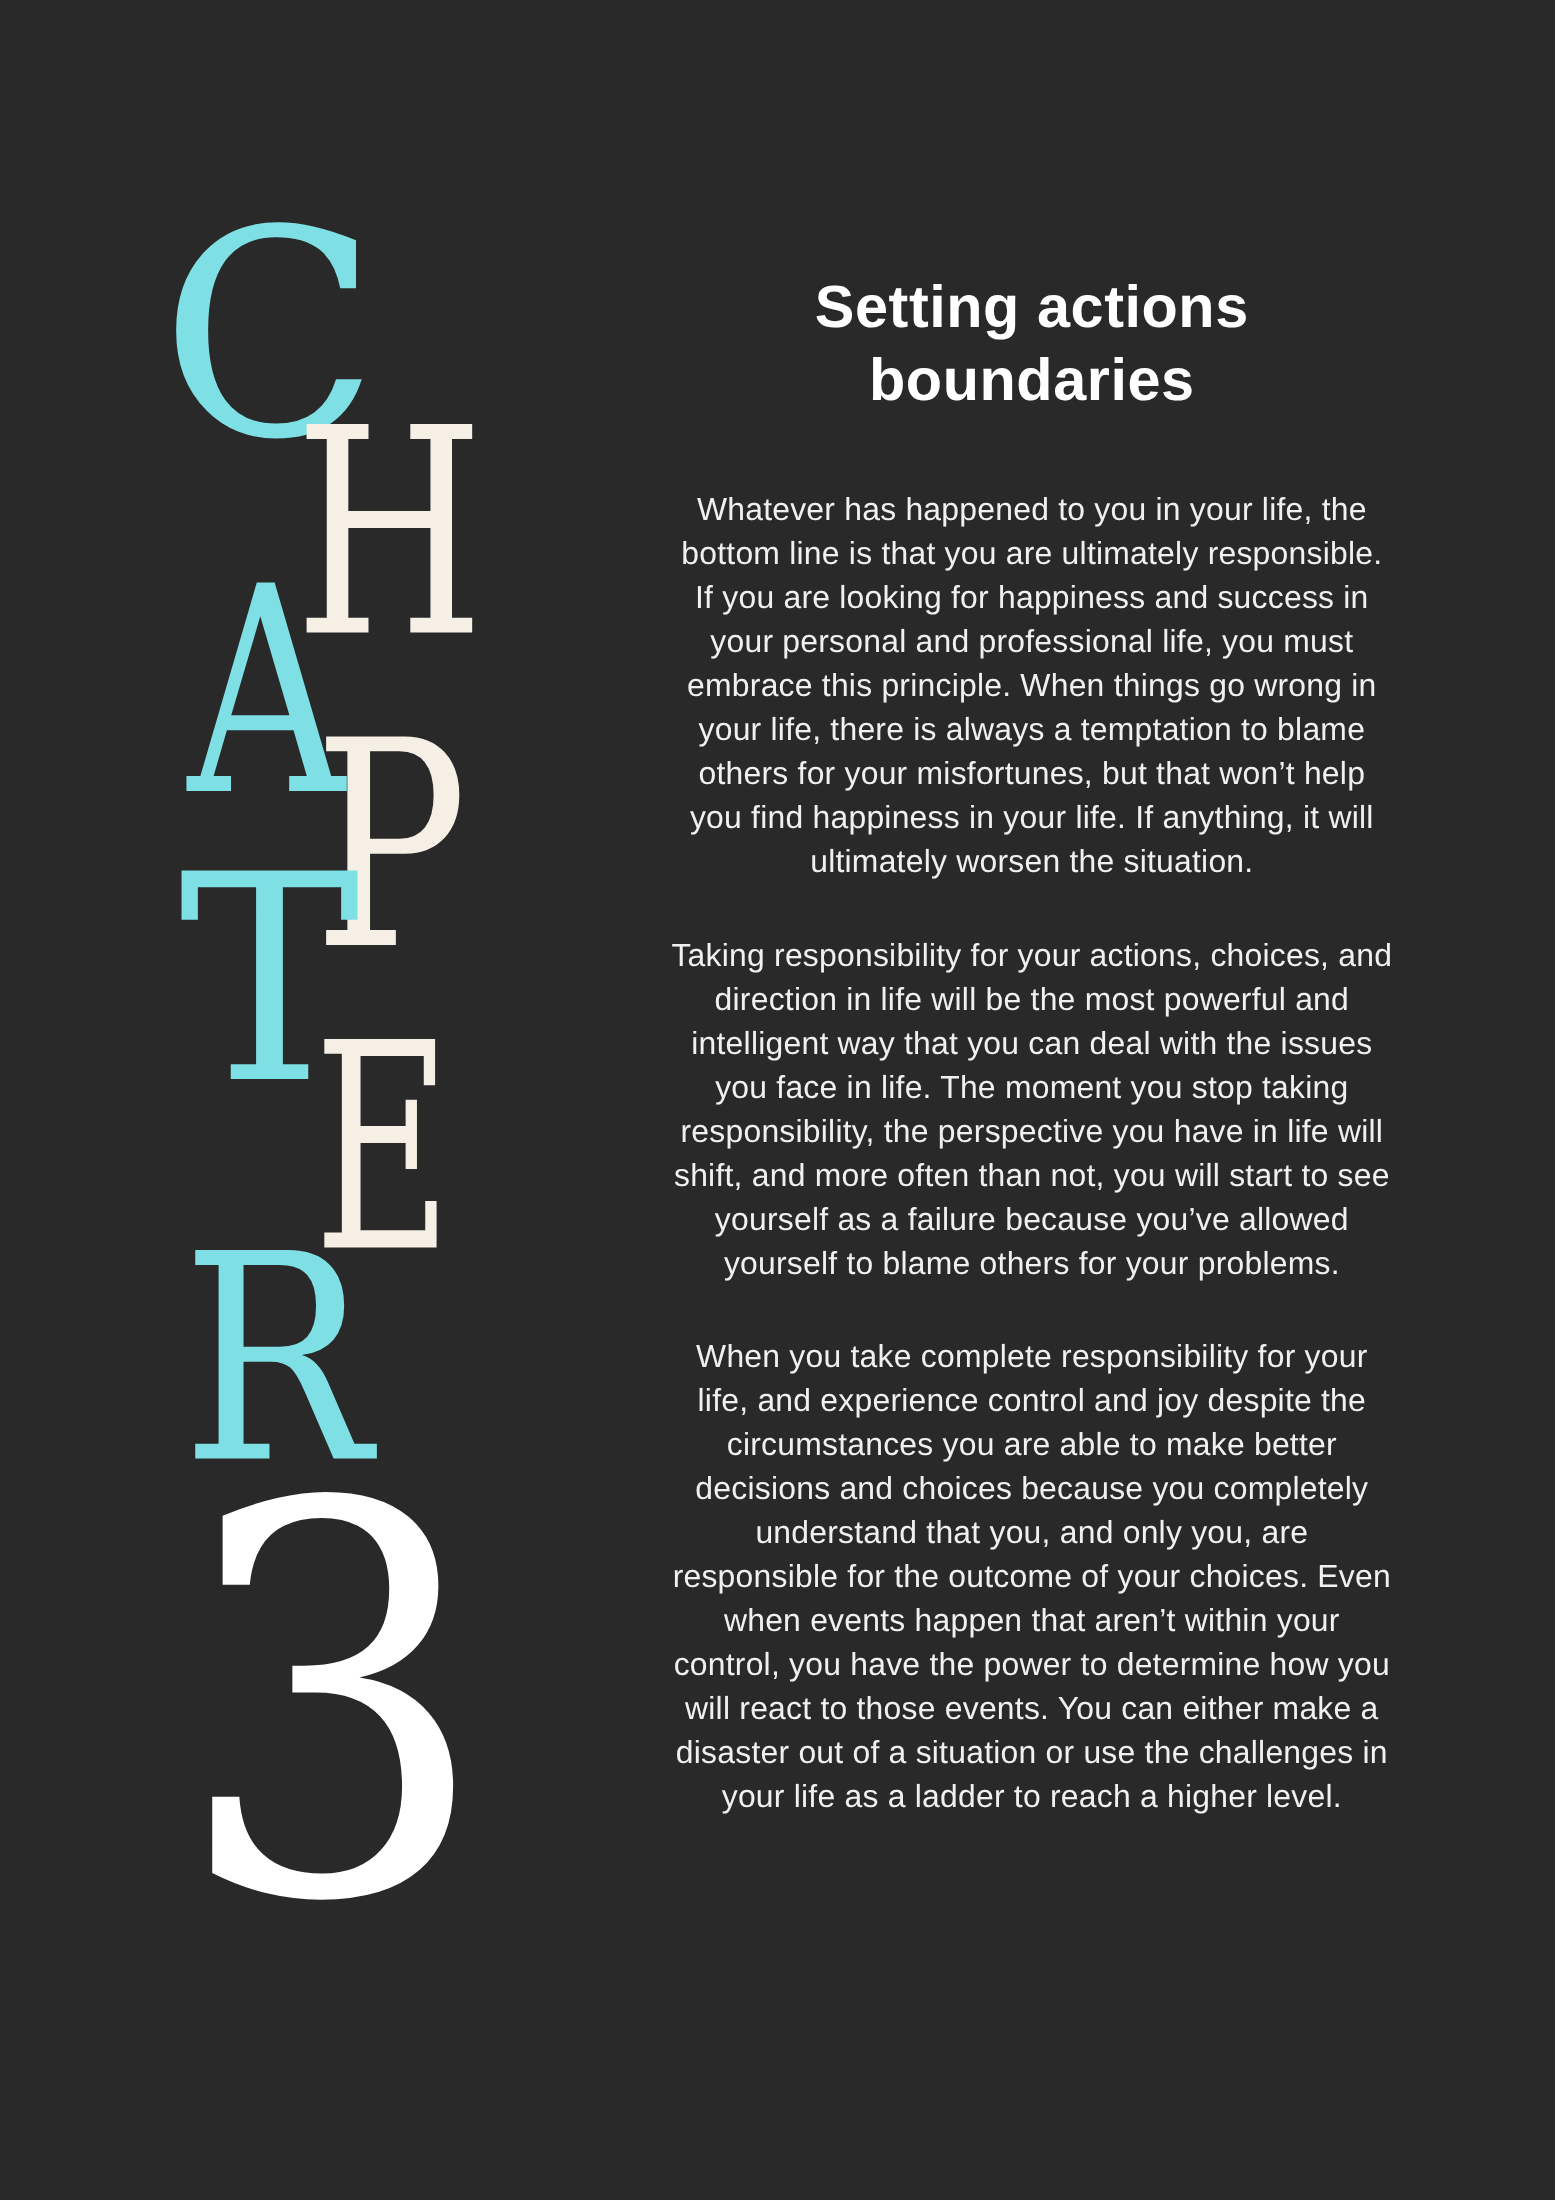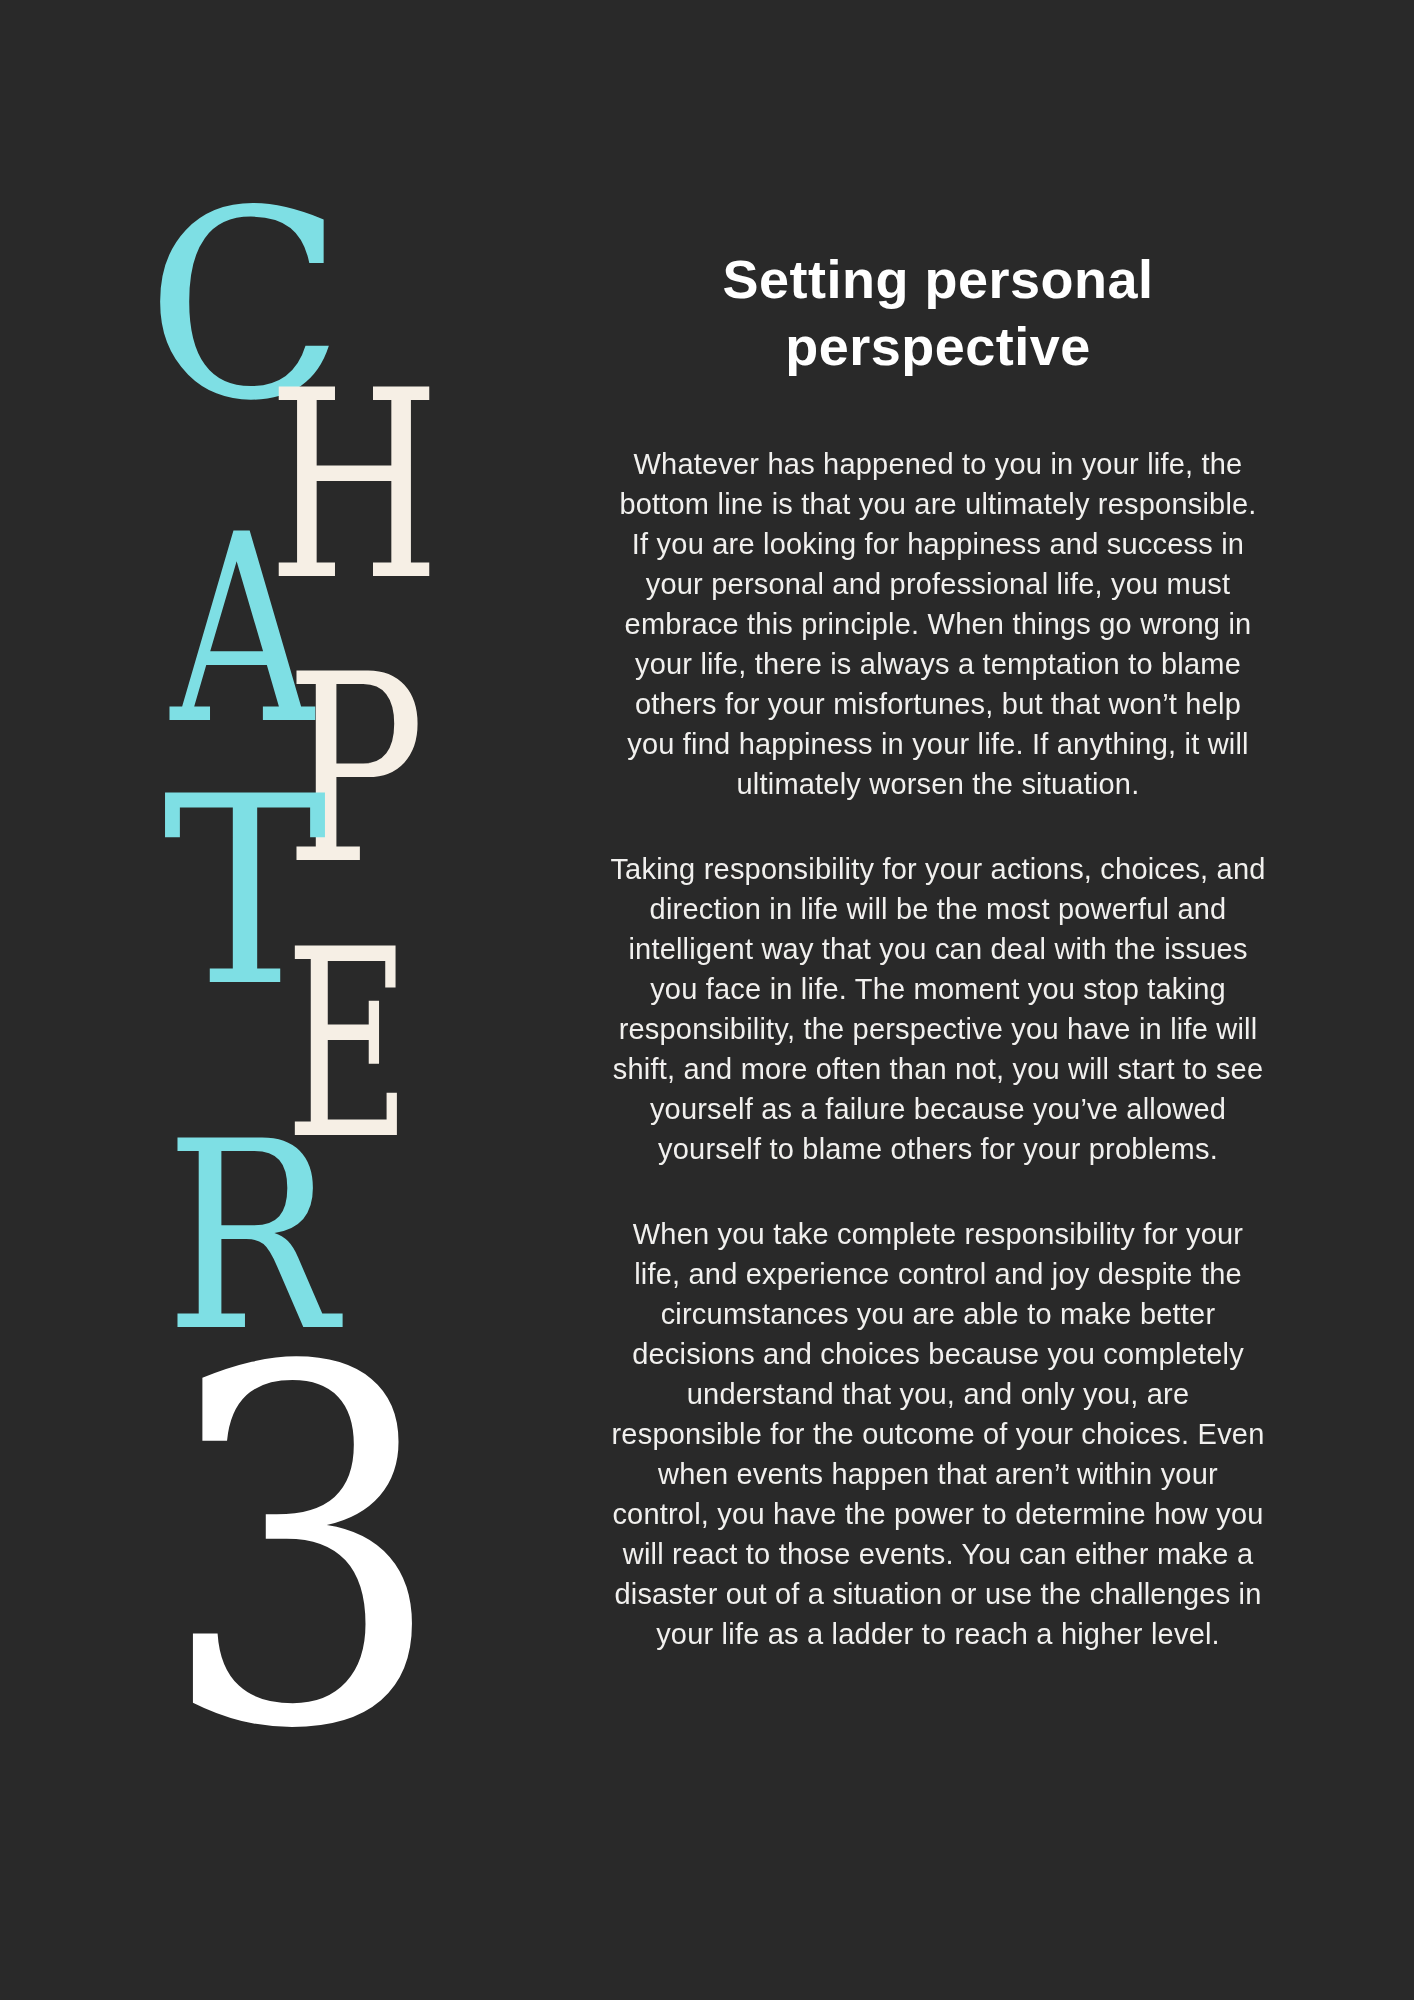--- a/index.html
+++ b/index.html
@@ -71,21 +71,21 @@
     <span class="letter" style="color: rgb(246, 239, 229);">H</span>
     <span class="letter" style="color: rgb(126, 223, 228);">A</span>
     <span class="letter" style="color: rgb(246, 239, 229);">P</span>
     <span class="letter" style="color: rgb(126, 223, 228);">T</span>
     <span class="letter" style="color: rgb(246, 239, 229);">E</span>
     <span class="letter" style="color: rgb(126, 223, 228);">R</span>
     <span class="chapter-number" style="color: rgb(255, 255, 255);">3</span>
   </div>
 
   <div class="article">
-    <h1 class="page-title" style="color: rgb(255, 255, 255);">Setting personal perspective</h1>
+    <h1 class="page-title" style="color: rgb(255, 255, 255);">Setting actions boundaries</h1>
     <div class="article-body" style="color: rgb(241, 240, 238);">
       <p>Whatever has happened to you in your life, the bottom line is that you are ultimately responsible. If you are looking for happiness and success in your personal and professional life, you must embrace this principle. When things go wrong in your life, there is always a temptation to blame others for your misfortunes, but that won’t help you find happiness in your life. If anything, it will ultimately worsen the situation.</p>
       <p>Taking responsibility for your actions, choices, and direction in life will be the most powerful and intelligent way that you can deal with the issues you face in life. The moment you stop taking responsibility, the perspective you have in life will shift, and more often than not, you will start to see yourself as a failure because you’ve allowed yourself to blame others for your problems.</p>
       <p>When you take complete responsibility for your life, and experience control and joy despite the circumstances you are able to make better decisions and choices because you completely understand that you, and only you, are responsible for the outcome of your choices. Even when events happen that aren’t within your control, you have the power to determine how you will react to those events. You can either make a disaster out of a situation or use the challenges in your life as a ladder to reach a higher level.</p>
     </div>
   </div>
 
 </div>
 
 </body></html>

